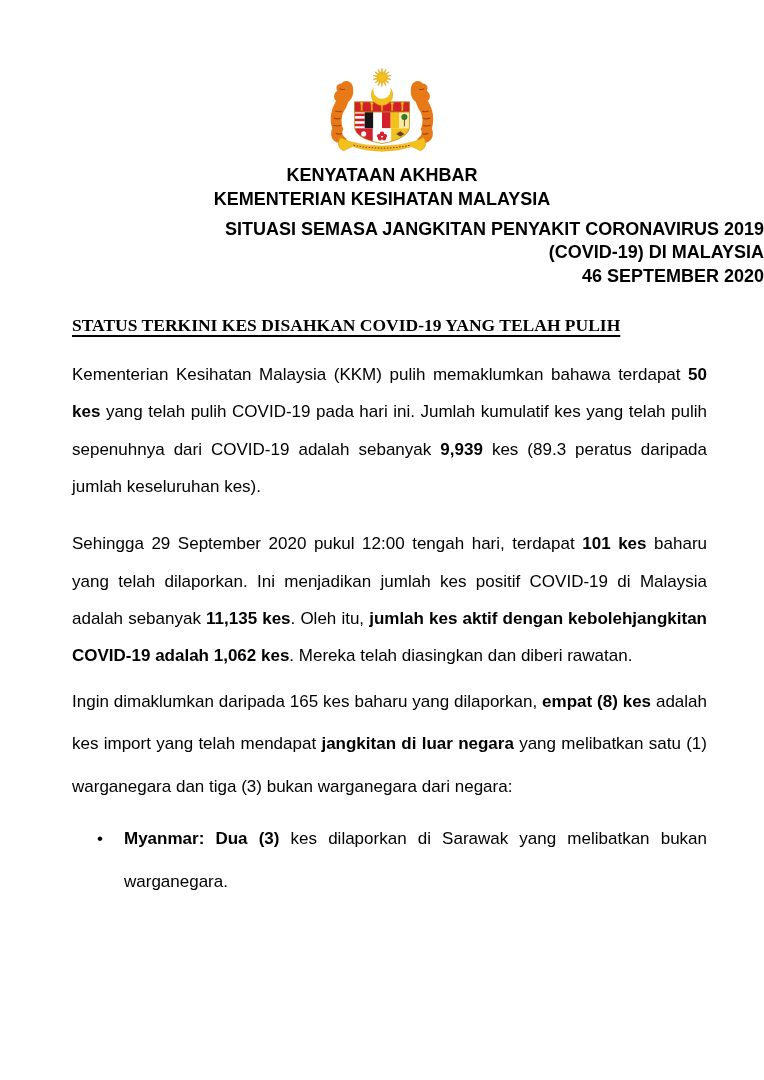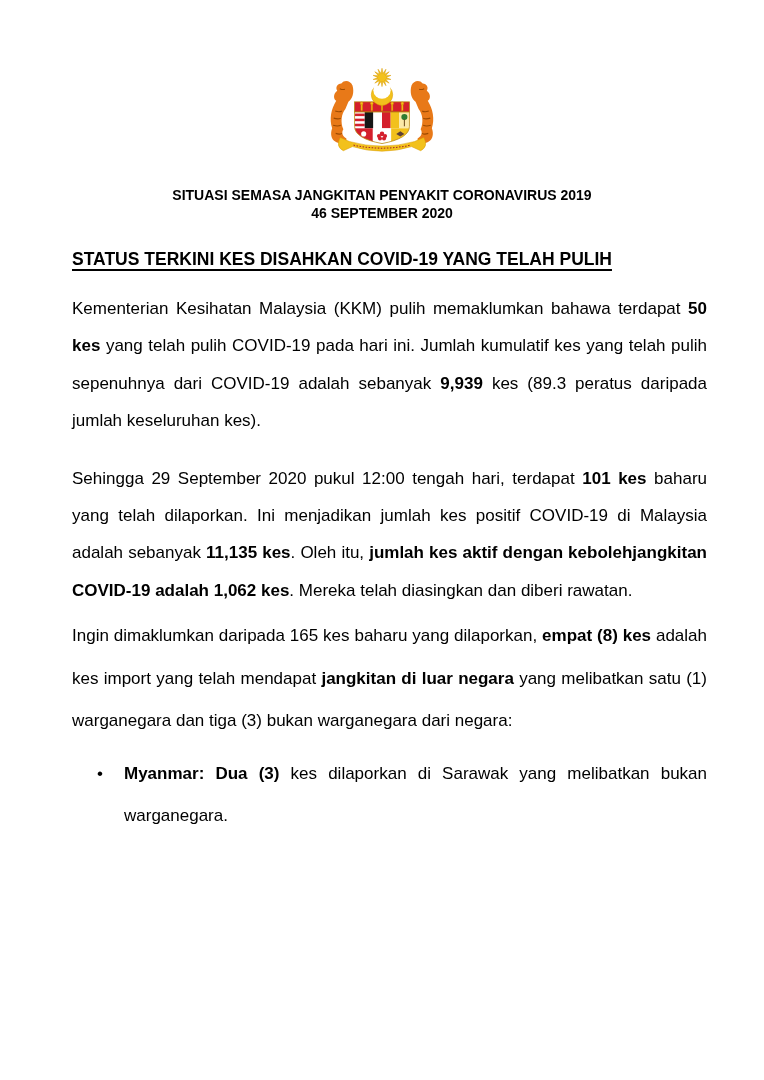--- a/index.html
+++ b/index.html
@@ -6,25 +6,25 @@
     --gold:#F2C11C; --gold-dk:#B8860B; --red:#D41F2C; --tiger:#E87918; --ink:#000;
   }
   html,body{margin:0;padding:0;background:#ffffff;}
   .page{
     width:764px;height:1080px;background:#fff;color:var(--ink);
     font-family:"Liberation Sans",sans-serif;overflow:hidden;position:relative;
   }
   .emblem{display:flex;justify-content:center;padding-top:62px;}
   .emblem svg{width:118px;height:96px;display:block;}
   .lh-title{margin-top:6px;text-align:center;font-weight:700;font-size:18px;line-height:1.32;}
-  .lh-subject{margin-top:28px;text-align:center;font-weight:700;font-size:14px;line-height:1.32;}
+  .lh-subject{margin-top:6px;text-align:right;font-weight:700;font-size:18px;line-height:1.32;}
   .content{padding:0 57px 0 72px;font-size:17px;}
   .heading{
     font-weight:700;font-size:17.5px;margin-top:26px;
-    text-decoration:underline;text-decoration-thickness:2px;text-underline-offset:4px;
+    text-decoration:underline;text-decoration-thickness:2px;text-underline-offset:4px;font-family:Liberation Serif, serif;
   }
   .para{margin:20px 0 0;text-align:justify;line-height:2.2;}
   .para.wide{line-height:2.5;margin-top:6px;}
   .bullet-row{display:flex;margin-top:10px;line-height:2.5;}
   .dot{width:27px;margin-left:25px;flex:none;}
   .bullet-text{flex:1;text-align:justify;}
   .b{font-weight:700;}
   .u{text-decoration-thickness:2px;text-underline-offset:4px;}
   
   .c-gold{fill:var(--gold);stroke:#D99B00;stroke-width:1;}
@@ -97,23 +97,28 @@
 
       <path d="M34,148 Q24,166 40,174 L58,166 Q116,184 174,166 L192,174 Q208,166 198,148 L180,156 Q116,174 52,156 Z" class="c-gold" stroke="#B8860B" stroke-width="1.5"></path>
       <path d="M60,163 Q116,175 172,163" stroke="#A4262C" stroke-width="2" fill="none" stroke-dasharray="3 3"></path>
 
       <circle cx="116" cy="64" r="21" class="c-gold"></circle>
       <circle cx="116" cy="55" r="17" fill="#ffffff" stroke="none"></circle>
       <polygon id="star14" class="c-gold" points="116.0,12.0 117.8,22.2 123.8,13.8 121.0,23.7 130.1,18.8 123.2,26.5 133.5,26.0 124.0,30.0 133.5,34.0 123.2,33.5 130.1,41.2 121.0,36.3 123.8,46.2 117.8,37.8 116.0,48.0 114.2,37.8 108.2,46.2 111.0,36.3 101.9,41.2 108.8,33.5 98.5,34.0 108.0,30.0 98.5,26.0 108.8,26.5 101.9,18.8 111.0,23.7 108.2,13.8 114.2,22.2"></polygon>
     </svg>
   </div>
 
+  <div class="lh-title">
+    <div>KENYATAAN AKHBAR</div>
+    <div>KEMENTERIAN KESIHATAN MALAYSIA</div>
+  </div>
 
   <div class="lh-subject">
     <div>SITUASI SEMASA JANGKITAN PENYAKIT CORONAVIRUS 2019</div>
+    <div>(COVID-19) DI MALAYSIA</div>
     <div>46 SEPTEMBER 2020</div>
   </div>
 
   <div class="content" id="doc-body">
       <div class="heading">STATUS TERKINI KES DISAHKAN COVID-19 YANG TELAH PULIH</div>
       <p class="para"><span>Kementerian Kesihatan Malaysia (KKM) pulih memaklumkan bahawa terdapat </span><span class="b">50 kes</span><span> yang telah pulih COVID-19 pada hari ini. Jumlah kumulatif kes yang telah pulih sepenuhnya dari COVID-19 adalah sebanyak </span><span class="b">9,939</span><span> kes (89.3 peratus daripada jumlah keseluruhan kes).</span></p>
       <p class="para"><span>Sehingga 29 September 2020 pukul 12:00 tengah hari, terdapat </span><span class="b">101 kes</span><span> baharu yang telah dilaporkan. Ini menjadikan jumlah kes positif COVID-19 di Malaysia adalah sebanyak </span><span class="b">11,135 kes</span><span>. Oleh itu, </span><span class="b">jumlah kes aktif dengan kebolehjangkitan COVID-19 adalah 1,062 kes</span><span>. Mereka telah diasingkan dan diberi rawatan.</span></p>
       <p class="para wide"><span>Ingin dimaklumkan daripada 165 kes baharu yang dilaporkan, </span><span class="b">empat (8) kes</span><span> adalah kes import yang telah mendapat </span><span class="b u">jangkitan di luar negara</span><span> yang melibatkan satu (1) warganegara dan tiga (3) bukan warganegara dari negara:</span></p>
       <div class="bullet-row wide">
         <span class="dot">•</span>

